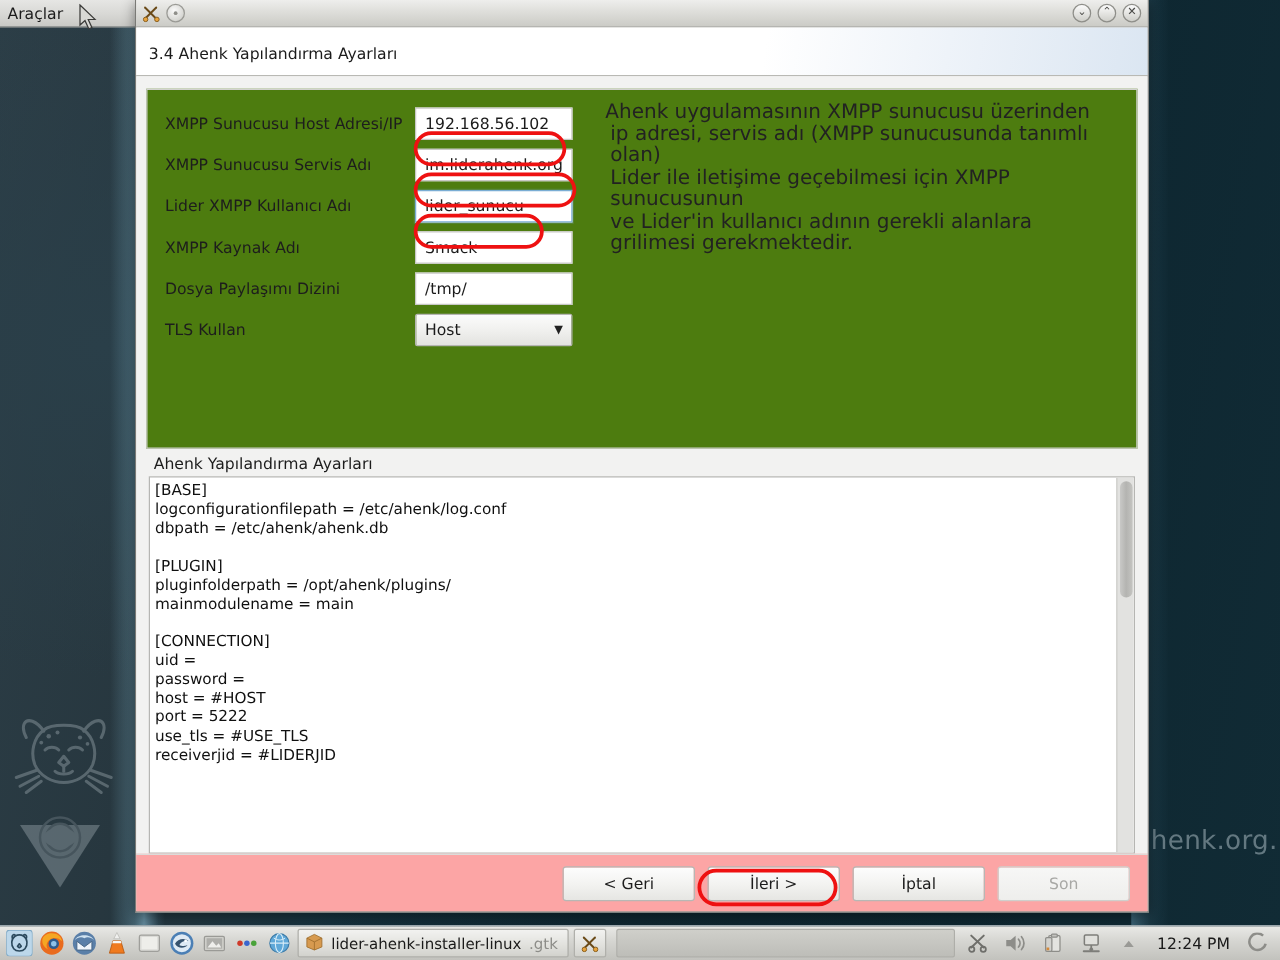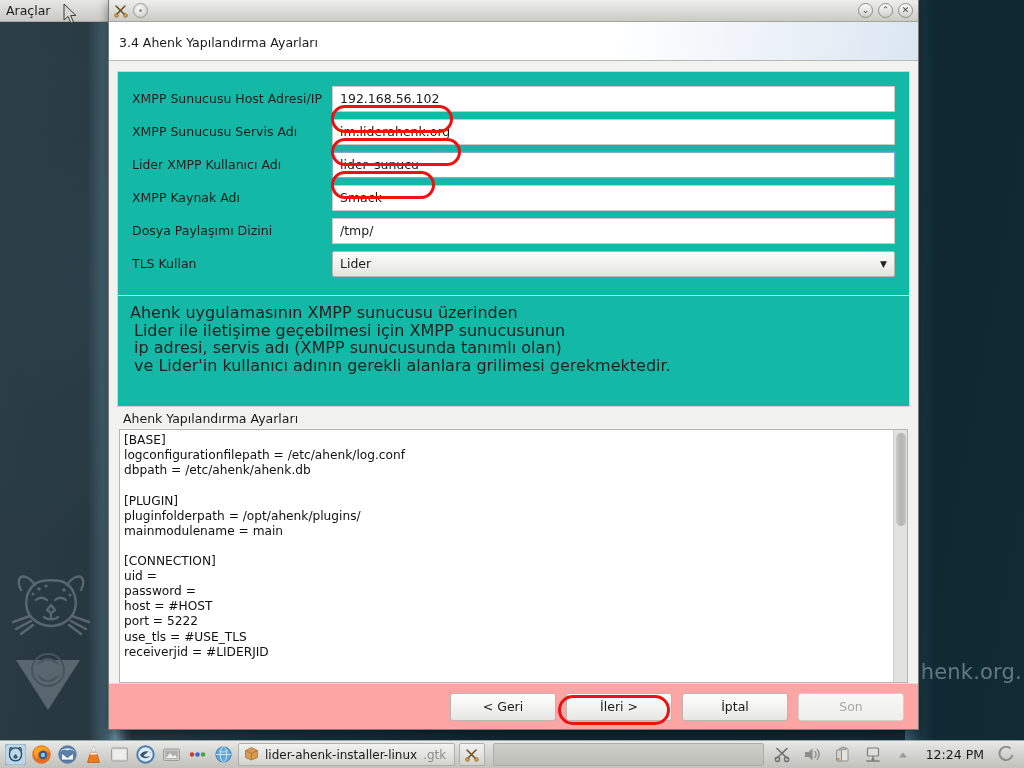--- a/index.html
+++ b/index.html
@@ -113,24 +113,24 @@
   .wizbody {
     flex: 1 1 auto;
     padding: 10px 8px 0 8px;
     display: flex; flex-direction: column;
     background: #f2f2f1;
     overflow: hidden;
   }
 
   
   .card {
-    background: #14b8a6;
+    background: #4d7c0f;
     border: 1px solid #d2d2d0;
     flex: 1 1 auto;
-    display: flex; flex-direction: column;
+    display: flex; 
     overflow: hidden;
   }
 
   
   .formzone { padding: 10px 14px 8px 14px; }
   .frow { display: flex; align-items: center; height: 33px; }
   .flabel {
     width: 200px; flex: 0 0 200px;
     font-size: 12.5px; color: #1d1d1d;
     white-space: nowrap;
@@ -381,33 +381,33 @@
             <div class="frow">
               <div class="flabel">Dosya Paylaşımı Dizini</div>
               <div class="fctl">
                 <div class="tinput">/tmp/</div>
               </div>
             </div>
             <div class="frow">
               <div class="flabel">TLS Kullan</div>
               <div class="fctl">
                 <div class="tselect">
-                  <span>Lider</span>
+                  <span>Host</span>
                   <span class="arrow">▼</span>
                 </div>
               </div>
             </div>
           </div>
 
         <div class="divider"></div>
 
         <div class="infozone" id="infozone">
             <div class="l0">Ahenk uygulamasının XMPP sunucusu üzerinden</div>
+            <div class="li">ip adresi, servis adı (XMPP sunucusunda tanımlı olan)</div>
             <div class="li">Lider ile iletişime geçebilmesi için XMPP sunucusunun</div>
-            <div class="li">ip adresi, servis adı (XMPP sunucusunda tanımlı olan)</div>
             <div class="li">ve Lider'in kullanıcı adının gerekli alanlara grilimesi gerekmektedir.</div>
           </div>
       </div>
 
       <div class="grouplabel">Ahenk Yapılandırma Ayarları</div>
 
       <div class="cfgwrap">
         <div class="cfgtext">[BASE]
 logconfigurationfilepath = /etc/ahenk/log.conf
 dbpath = /etc/ahenk/ahenk.db

